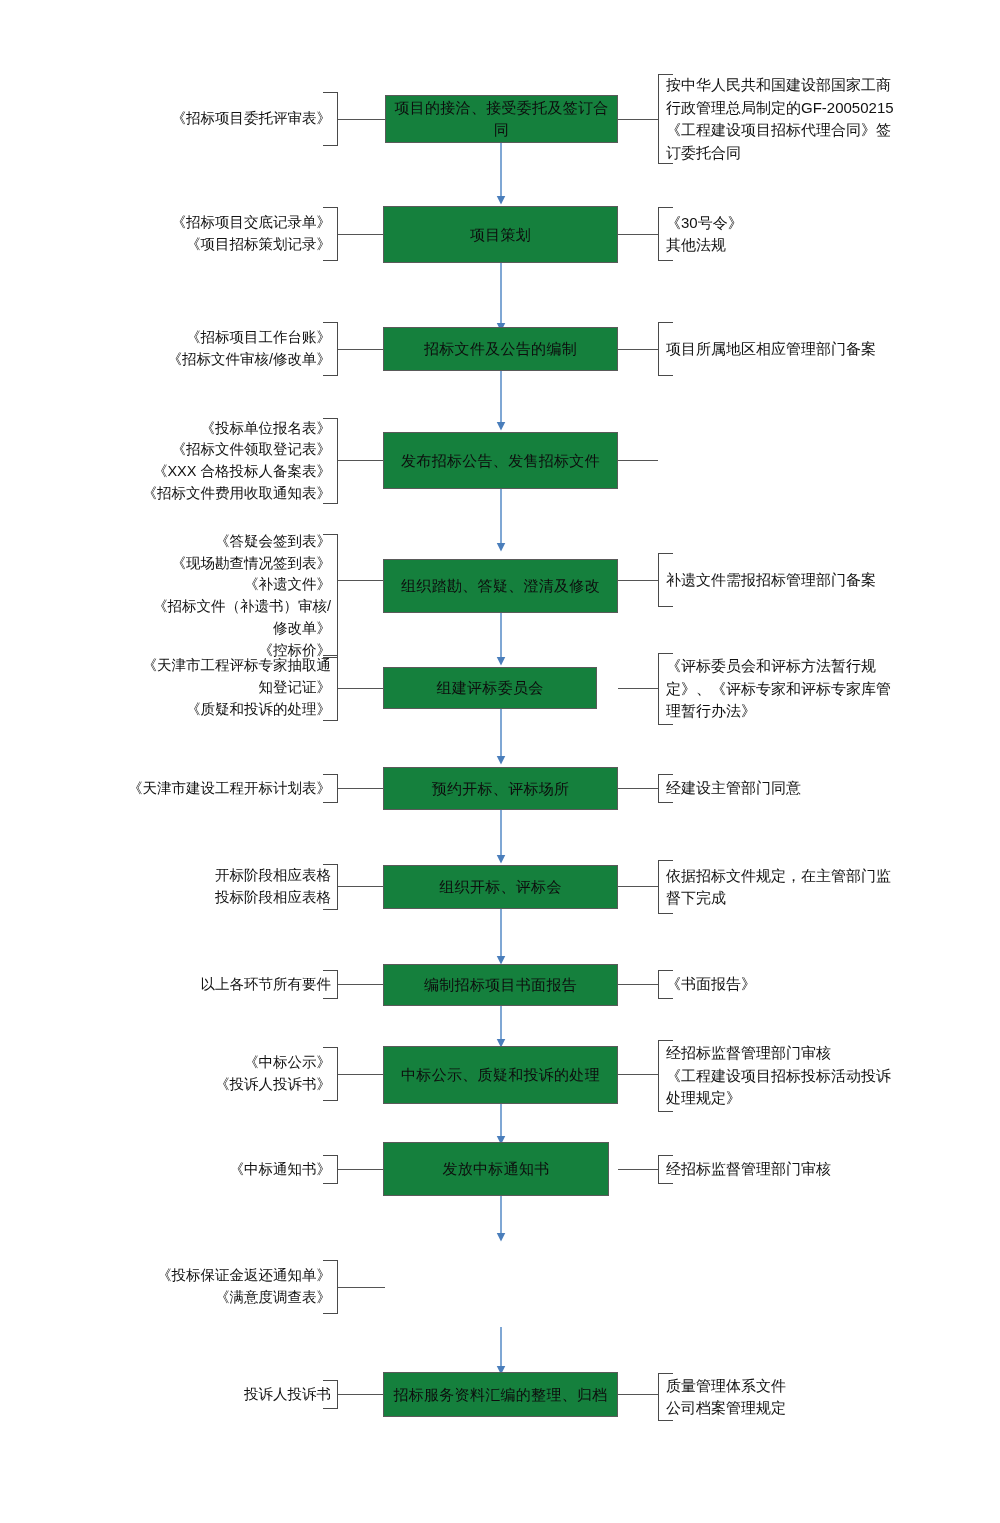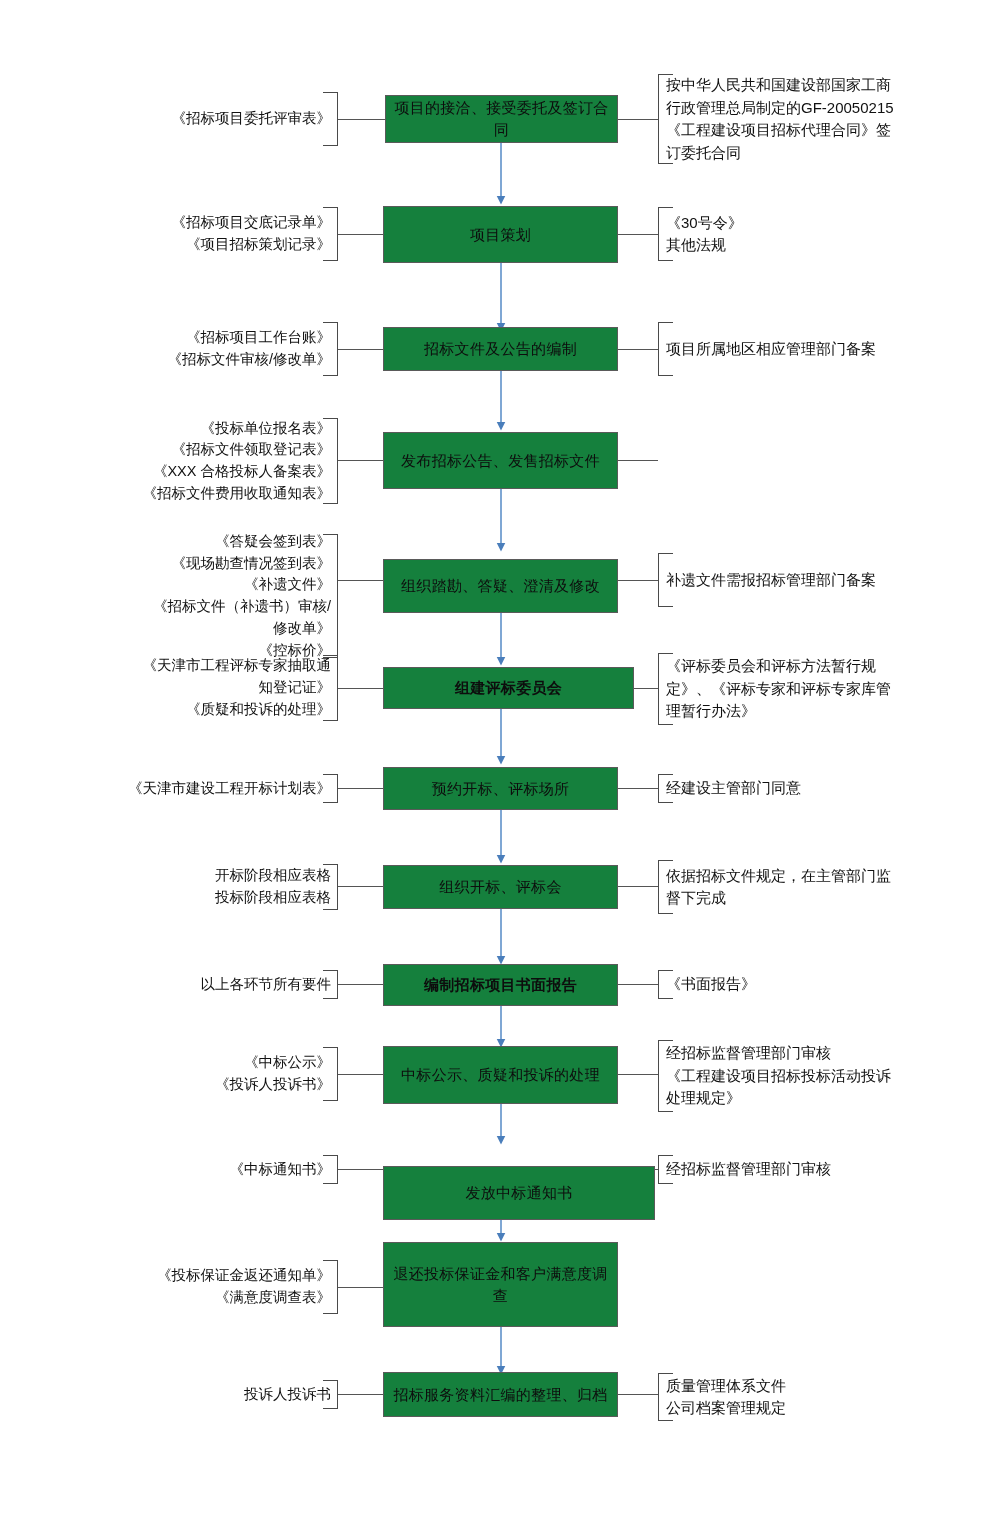--- a/index.html
+++ b/index.html
@@ -142,27 +142,26 @@
   <div class="hline" style="left:618px;top:1169px;width:40px;"></div>
   <div class="hline" style="left:338px;top:1287px;width:47px;"></div>
   <div class="hline" style="left:338px;top:1394px;width:47px;"></div>
   <div class="hline" style="left:618px;top:1394px;width:40px;"></div>
 
   <div class="node" style="left:385px;top:95px;width:233px;height:48px;">项目的接洽、接受委托及签订合同</div>
   <div class="node" style="left:383px;top:206px;width:235px;height:57px;">项目策划</div>
   <div class="node" style="left:383px;top:327px;width:235px;height:44px;">招标文件及公告的编制</div>
   <div class="node" style="left:383px;top:432px;width:235px;height:57px;">发布招标公告、发售招标文件</div>
   <div class="node" style="left:383px;top:559px;width:235px;height:54px;">组织踏勘、答疑、澄清及修改</div>
-  <div class="node" style="left:383px;top:667px;width:251px;height:42px;font-weight:bold;">组建评标委员会</div>
+  <div class="node" style="left:383px;top:667px;width:214px;height:42px;">组建评标委员会</div>
   <div class="node" style="left:383px;top:767px;width:235px;height:43px;">预约开标、评标场所</div>
   <div class="node" style="left:383px;top:865px;width:235px;height:44px;">组织开标、评标会</div>
-  <div class="node" style="left:383px;top:964px;width:235px;height:42px;font-weight:bold;">编制招标项目书面报告</div>
+  <div class="node" style="left:383px;top:964px;width:235px;height:42px;">编制招标项目书面报告</div>
   <div class="node" style="left:383px;top:1046px;width:235px;height:58px;">中标公示、质疑和投诉的处理</div>
-  <div class="node" style="left:383px;top:1142px;width:272px;height:54px;margin-top:24px;">发放中标通知书</div>
-  <div class="node" style="left:383px;top:1242px;width:235px;height:85px;">退还投标保证金和客户满意度调查</div>
+  <div class="node" style="left:383px;top:1142px;width:226px;height:54px;">发放中标通知书</div>
   <div class="node" style="left:383px;top:1372px;width:235px;height:45px;">招标服务资料汇编的整理、归档</div>
 
   <div class="lbl-left" style="left:140px;top:92px;width:198px;height:54px;">
     <span class="brk"></span>
     <span>《招标项目委托评审表》</span>
   </div>
 
   <div class="lbl-left" style="left:140px;top:207px;width:198px;height:54px;">
     <span class="brk"></span>
     <span>《招标项目交底记录单》

